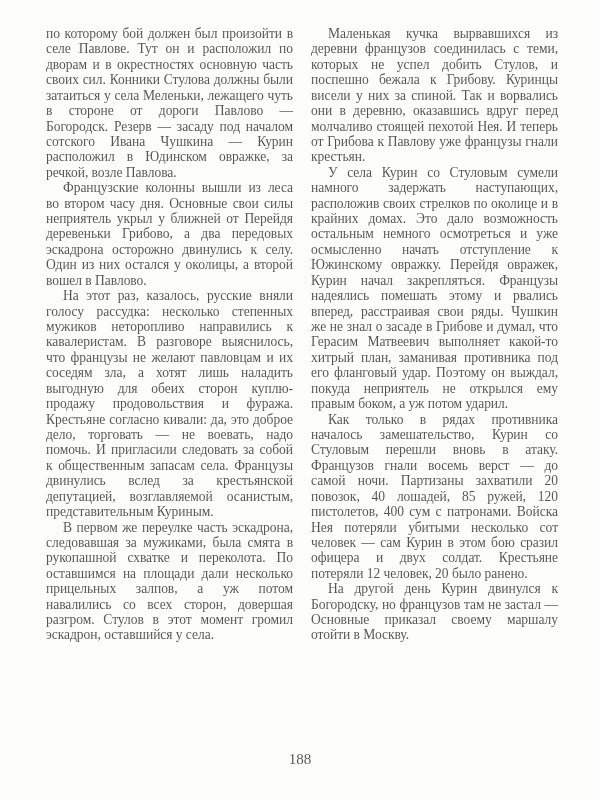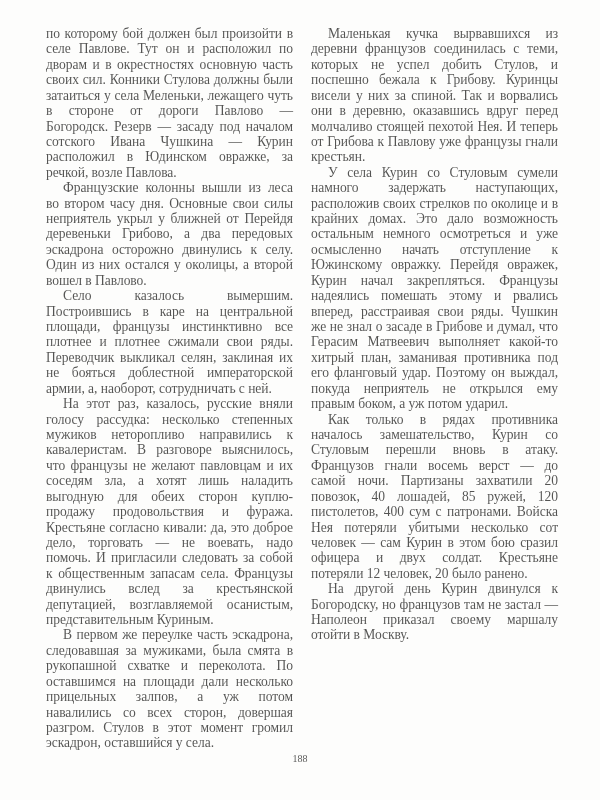--- a/index.html
+++ b/index.html
@@ -58,21 +58,21 @@
   .column p.cont {
     text-indent: 0;
   }
 
   .page-number {
     position: absolute;
     left: 0;
     right: 0;
     top: 752px;
     text-align: center;
-    font-size: 10px;
+    font-size: 15px;
     line-height: 14px;
     color: #141414;
     font-family: "Liberation Serif", "DejaVu Serif", serif;
   }
 
   
   .scan-tint {
     position: absolute;
     inset: 0;
     pointer-events: none;
@@ -82,30 +82,29 @@
 </head>
 <body>
 
 <div class="page">
 
   <div class="page-body">
 
     <div class="column">
       <p class="cont">по которому бой должен был произойти в селе Павлове. Тут он и расположил по дворам и в окрестностях основную часть своих сил. Конники Стулова должны были затаиться у села Меленьки, лежащего чуть в стороне от дороги Павлово — Богородск. Резерв — засаду под началом сотского Ивана Чушкина — Курин расположил в Юдинском овражке, за речкой, возле Павлова.</p>
       <p>Французские колонны вышли из леса во втором часу дня. Основные свои силы неприятель укрыл у ближней от Перейдя деревеньки Грибово, а два передовых эскадрона осторожно двинулись к селу. Один из них остался у околицы, а второй вошел в Павлово.</p>
-      <p>Село казалось вымершим. Построившись в каре на центральной площади, французы инстинктивно все плотнее и плотнее сжимали свои ряды. Переводчик выкликал селян, заклиная их не бояться доблестной императорской армии, а, наоборот, сотрудничать с ней.</p>
       <p>На этот раз, казалось, русские вняли голосу рассудка: несколько степенных мужиков неторопливо направились к кавалеристам. В разговоре выяснилось, что французы не желают павловцам и их соседям зла, а хотят лишь наладить выгодную для обеих сторон куплю-продажу продовольствия и фуража. Крестьяне согласно кивали: да, это доброе дело, торговать — не воевать, надо помочь. И пригласили следовать за собой к общественным запасам села. Французы двинулись вслед за крестьянской депутацией, возглавляемой осанистым, представительным Куриным.</p>
       <p>В первом же переулке часть эскадрона, следовавшая за мужиками, была смята в рукопашной схватке и переколота. По оставшимся на площади дали несколько прицельных залпов, а уж потом навалились со всех сторон, довершая разгром. Стулов в этот момент громил эскадрон, оставшийся у села.</p>
     </div>
 
     <div class="column">
       <p>Маленькая кучка вырвавшихся из деревни французов соединилась с теми, которых не успел добить Стулов, и поспешно бежала к Грибову. Куринцы висели у них за спиной. Так и ворвались они в деревню, оказавшись вдруг перед молчаливо стоящей пехотой Нея. И теперь от Грибова к Павлову уже французы гнали крестьян.</p>
       <p>У села Курин со Стуловым сумели намного задержать наступающих, расположив своих стрелков по околице и в крайних домах. Это дало возможность остальным немного осмотреться и уже осмысленно начать отступление к Южинскому овражку. Перейдя овражек, Курин начал закрепляться. Французы надеялись помешать этому и рвались вперед, расстраивая свои ряды. Чушкин же не знал о засаде в Грибове и думал, что Герасим Матвеевич выполняет какой-то хитрый план, заманивая противника под его фланговый удар. Поэтому он выждал, покуда неприятель не открылся ему правым боком, а уж потом ударил.</p>
       <p>Как только в рядах противника началось замешательство, Курин со Стуловым перешли вновь в атаку. Французов гнали восемь верст — до самой ночи. Партизаны захватили 20 повозок, 40 лошадей, 85 ружей, 120 пистолетов, 400 сум с патронами. Войска Нея потеряли убитыми несколько сот человек — сам Курин в этом бою сразил офицера и двух солдат. Крестьяне потеряли 12 человек, 20 было ранено.</p>
-      <p>На другой день Курин двинулся к Богородску, но французов там не застал — Наполеон приказал своему маршалу отойти в Москву.</p>
+      <p>На другой день Курин двинулся к Богородску, но французов там не застал — Основные приказал своему маршалу отойти в Москву.</p>
     </div>
 
   </div>
 
   <div class="page-number">188</div>
 
   <div class="scan-tint"></div>
 </div>
 
 </body></html>

